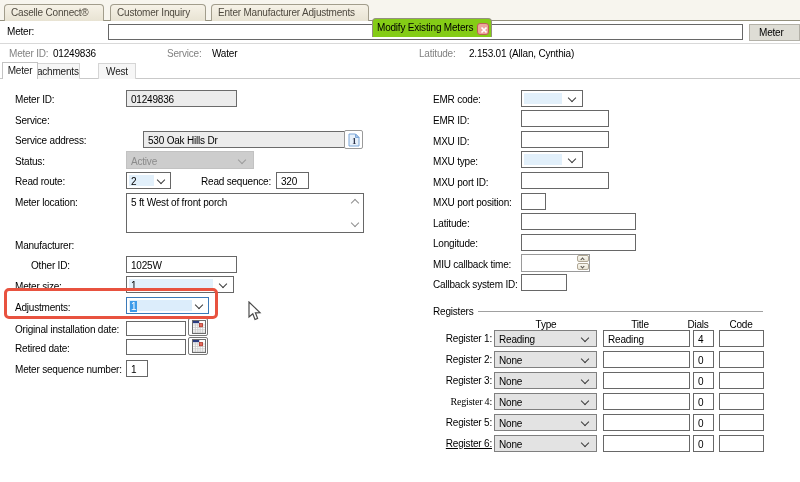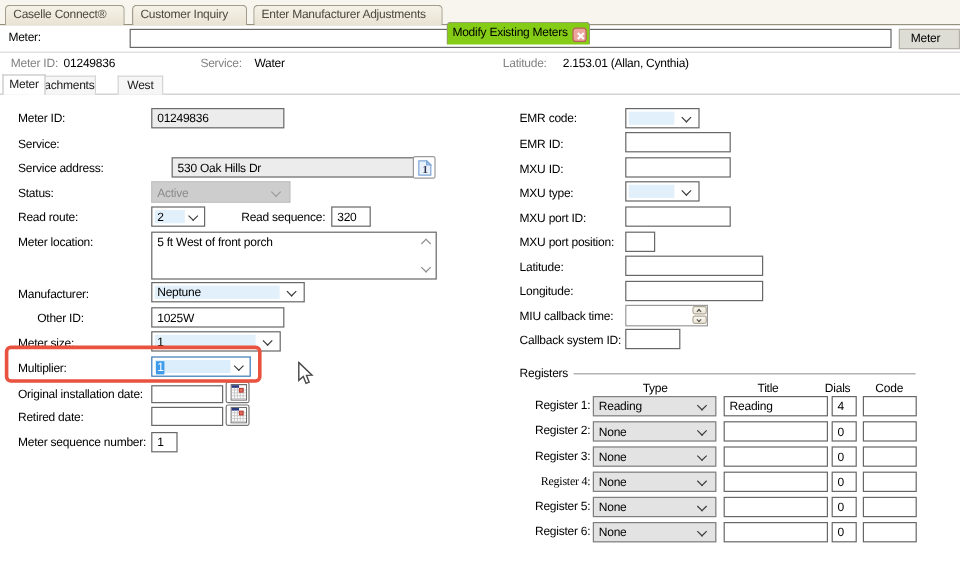--- a/index.html
+++ b/index.html
@@ -89,21 +89,21 @@
 <div class="rofield fval" style="left:126px; top:131px; width:216px; height:17px;margin-left:17px;">530 Oak Hills Dr</div>
 <div class="abs" style="left:344px; top:130px; width:19px; height:19px; border:1px solid #9a9a9a; border-radius:2px; background:#fff;">
   <svg width="12" height="14" style="position:absolute; left:3px; top:2px;" viewBox="0 0 12 14">
     <path d="M1 1 L7.5 1 L11 4.5 L11 13 L1 13 Z" fill="#e8f1fa" stroke="#7da7d8" stroke-width="1"></path>
     <path d="M7.5 1 L7.5 4.5 L11 4.5 Z" fill="#a8c6e8" stroke="#7da7d8" stroke-width="1"></path>
     <text x="4" y="11" font-size="9" font-family="Liberation Serif" fill="#30364d" font-weight="bold">1</text>
   </svg>
 </div>
 
 <div class="blabel" style="left:15px; top:156px;">Status:</div>
-<div class="combo disabled" style="left:126px; top:151px; width:116px; height:18px;text-align:right;">
+<div class="combo disabled" style="left:126px; top:151px; width:128px; height:18px;text-align:right;">
   <div class="ctext" style="color:#8b8b8b; top:4px;">Active</div>
   <div class="chev dis" style="right:8px; top:5px;"></div>
 </div>
 
 <div class="blabel" style="left:15px; top:176px;">Read route:</div>
 <div class="combo" style="left:126px; top:172px; width:45px; height:17px;">
   <div class="infill" style="right:16px;"></div>
   <div class="ctext">2</div>
   <div class="chev" style="right:6px; top:4px;"></div>
 </div>
@@ -111,37 +111,32 @@
 <div class="field fval" style="left:276px; top:172px; width:33px; height:17px;">320</div>
 
 <div class="blabel" style="left:15px; top:197px;">Meter location:</div>
 <div class="field" style="left:126px; top:193px; width:238px; height:40px;">
   <div style="padding:3px 0 0 4px;">5 ft West of front porch</div>
   <div class="chev" style="right:5px; top:6px; transform:rotate(225deg); border-color:#8f8f8f;"></div>
   <div class="chev" style="right:5px; bottom:6px; border-color:#8f8f8f;"></div>
 </div>
 
 <div class="blabel" style="left:15px; top:240px;">Manufacturer:</div>
-<div class="combo" style="left:126px; top:235px; width:128px; height:17px;">
-  <div class="infill"></div>
-  <div class="ctext">Neptune</div>
-  <div class="chev" style="right:7px; top:4px;"></div>
-</div>
 
 <div class="blabel" style="left:31px; top:260px;">Other ID:</div>
 <div class="field fval" style="left:126px; top:256px; width:111px; height:17px;">1025W</div>
 
 <div class="blabel" style="left:15px; top:281px;">Meter size:</div>
 <div class="combo" style="left:126px; top:276px; width:108px; height:17px;">
   <div class="infill"></div>
   <div class="ctext">1</div>
   <div class="chev" style="right:7px; top:4px;"></div>
 </div>
 
-<div class="blabel" style="left:15px; top:302px;">Multiplier:</div>
+<div class="blabel" style="left:15px; top:302px;">Adjustments:</div>
 <div class="combo" style="left:126px; top:297px; width:83px; height:17px; border-color:#3a79b8;">
   <div class="infill" style="right:16px; background:#dcedfb;"></div>
   <div class="ctext" style="background:#3d9be9; color:#fff; padding:0 1px; left:3px;">1</div>
   <div class="chev" style="right:6px; top:4px;"></div>
 </div>
 
 <div class="blabel" style="left:15px; top:324px;">Original installation date:</div>
 <div class="field" style="left:126px; top:321px; width:60px; height:15px;"></div>
 <div class="calbtn" style="left:188px; top:318px;">
       <svg width="14" height="14" style="position:absolute;left:3px;top:1px;" viewBox="0 0 14 14">
@@ -274,21 +269,21 @@
 
 <div class="blabel regl" style="top:417px;">Register 5:</div>
 <div class="combo gray regc" style="top:414px;">
   <div class="ctext">None</div>
       <div class="chev" style="right:8px; top:4px;"></div>
 </div>
 <div class="field regt" style="top:414px;"></div>
 <div class="field fval regd" style="top:414px;">0</div>
 <div class="field regk" style="top:414px;"></div>
 
-<div class="blabel regl" style="top:438px;">Register 6:</div>
+<div class="blabel regl" style="top:438px;text-decoration:underline;">Register 6:</div>
 <div class="combo gray regc" style="top:435px;">
   <div class="ctext">None</div>
       <div class="chev" style="right:8px; top:4px;"></div>
 </div>
 <div class="field regt" style="top:435px;"></div>
 <div class="field fval regd" style="top:435px;">0</div>
 <div class="field regk" style="top:435px;"></div>
 
 <div id="redrect"></div>
 <svg class="abs" style="left:248px; top:301px; z-index:60;" width="14" height="22" viewBox="0 0 14 22">

